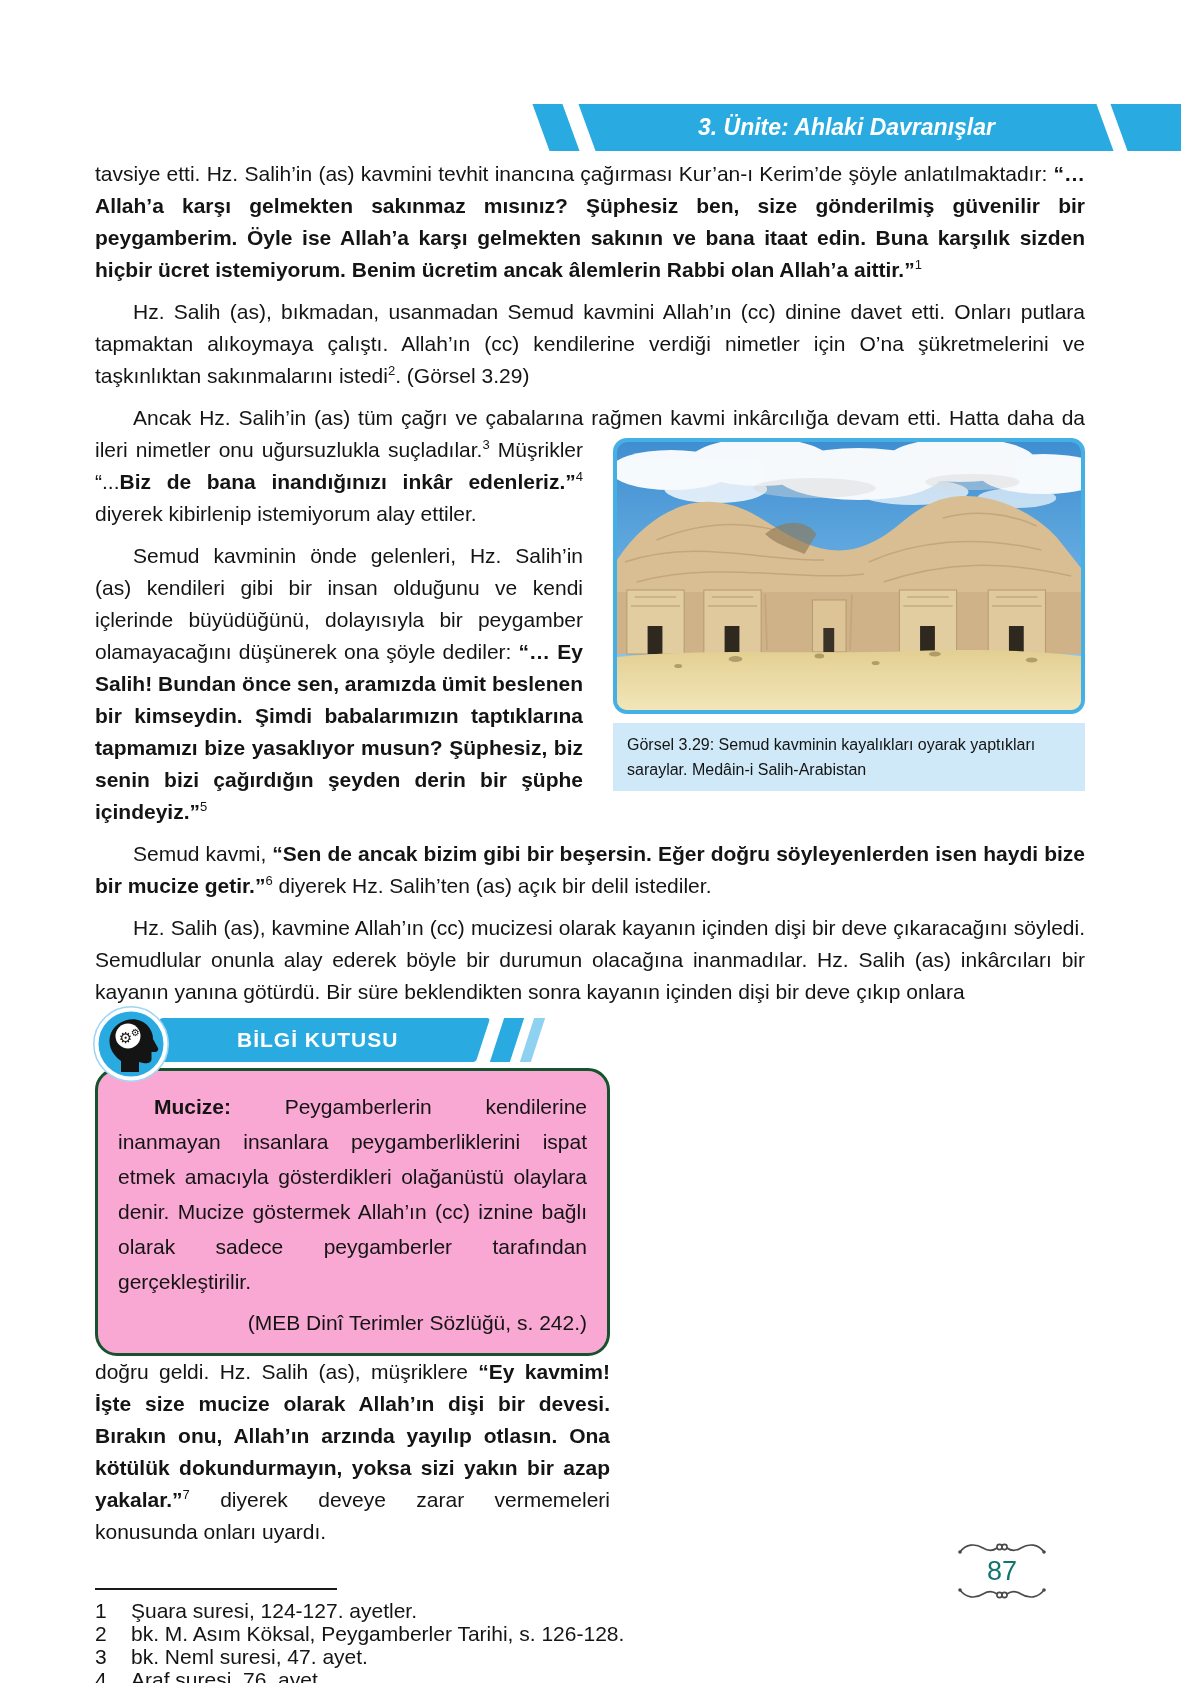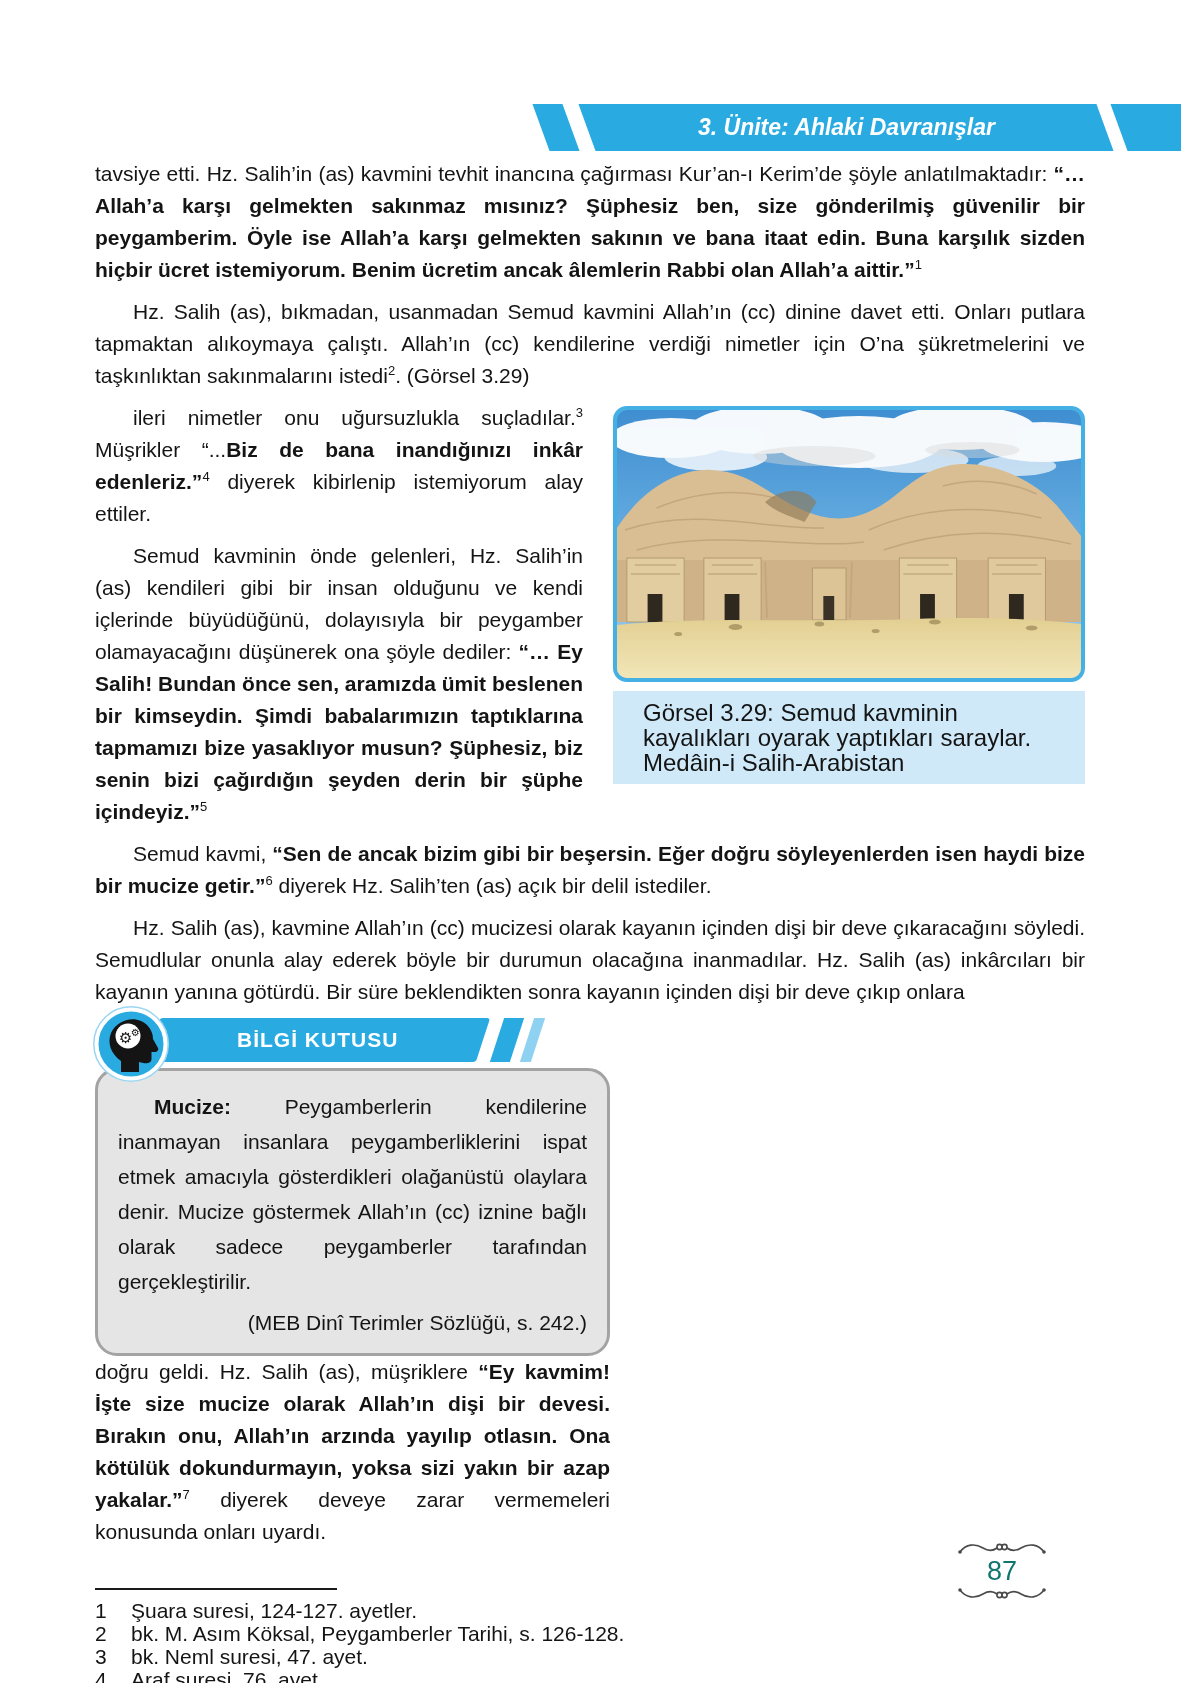--- a/index.html
+++ b/index.html
@@ -28,41 +28,41 @@
   sup.ref { font-size:13px; line-height:0; vertical-align:super; }
 
   
   .fig { display:block; float:right; width:472px; margin:4px 0 10px 30px; text-indent:0; }
   .fig-img {
     display:block; height:276px; border:4px solid #45b0e3; border-radius:14px;
     overflow:hidden; background:#6fb4e4;
   }
   .fig-img svg { display:block; }
   .fig-cap {
-    display:block; margin-top:9px; background:#cfe9f8; padding:9px 30px;
-    font-size:24px; line-height:25px; text-align:left; text-indent:0;
+    display:block; margin-top:9px; background:#cfe9f8; padding:9px 14px;
+    font-size:16px; line-height:25px; text-align:left; text-indent:0;
   }
 
   
   .info-float { display:block; float:left; width:515px; margin:6px 26px 6px 0; text-indent:0; }
   .banner-row { display:block; position:relative; height:58px; }
   .info-icon { position:absolute; left:-2px; top:-8px; width:76px; height:76px; z-index:3; }
   .info-banner {
     position:absolute; left:58px; top:4px; width:330px; height:44px;
     background:#29abe2; transform:skewX(-18deg); border-radius:3px; z-index:2; text-align:center;
   }
   .info-banner-text {
     display:inline-block; transform:skewX(18deg); color:#ffffff; font-weight:bold;
     font-size:21px; line-height:44px; letter-spacing:1px; white-space:nowrap;
   }
   .chev { position:absolute; top:4px; height:44px; transform:skewX(-18deg); }
   .chev1 { left:402px; width:20px; background:#29abe2; }
   .chev2 { left:432px; width:11px; background:#8fd1f1; }
   .info-body {
-    display:block; background:#e5e5e5; border:3px solid #a3a3a3; border-radius:22px;
+    display:block; background:#f9a8d4; border:3px solid #14532d; border-radius:22px;
     padding:18px 20px 14px 20px; position:relative; z-index:1; margin-top:-4px;
   }
   .info-text { display:block; font-size:21px; line-height:35px; text-align:justify; text-indent:36px; }
   .info-source { display:block; font-size:21px; line-height:32px; text-align:right; margin-top:8px; }
 
   
   .footnotes { clear:both; padding-top:34px; }
   .fn-divider { width:242px; border-top:2px solid #1a1a1a; margin-bottom:9px; }
   .fn-row { font-size:21px; line-height:23px; }
   .fn-num { display:inline-block; width:36px; }
@@ -85,21 +85,21 @@
     </div>
     <div class="band-piece band-rt"></div>
   </div>
 
   <div class="content">
 
     <p class="para"><span>tavsiye etti. Hz. Salih’in (as) kavmini tevhit inancına çağırması Kur’an-ı Kerim’de şöyle anlatılmaktadır: </span><b>“…Allah’a karşı gelmekten sakınmaz mısınız? Şüphesiz ben, size gönderilmiş güvenilir bir peygamberim. Öyle ise Allah’a karşı gelmekten sakının ve bana itaat edin. Buna karşılık sizden hiçbir ücret istemiyorum. Benim ücretim ancak âlemlerin Rabbi olan Allah’a aittir.”</b><sup class="ref">1</sup></p>
 
     <p class="para indent"><span>Hz. Salih (as), bıkmadan, usanmadan Semud kavmini Allah’ın (cc) dinine davet etti. Onları putlara tapmaktan alıkoymaya çalıştı. Allah’ın (cc) kendilerine verdiği nimetler için O’na şükretmelerini ve taşkınlıktan sakınmalarını istedi</span><sup class="ref">2</sup><span>. (Görsel 3.29)</span></p>
 
-    <p class="para indent"><span class="fig">
+    <p class="para indent"><span>Ancak Hz. Salih’in (as) tüm çağrı ve çabalarına rağmen kavmi inkârcılığa devam etti. Hatta daha da </span><span class="fig">
           <span class="fig-img">
             <svg viewBox="0 0 470 268" width="464" height="268" preserveAspectRatio="none">
         <defs>
           <linearGradient id="sky" x1="0" y1="0" x2="0" y2="1">
             <stop offset="0" stop-color="#3f8ed1"></stop>
                   <stop offset="0.6" stop-color="#6fb4e4"></stop>
                   <stop offset="1" stop-color="#a8d4ef"></stop>
           </linearGradient>
           <linearGradient id="sand" x1="0" y1="0" x2="0" y2="1">
             <stop offset="0" stop-color="#e2cf92"></stop>

